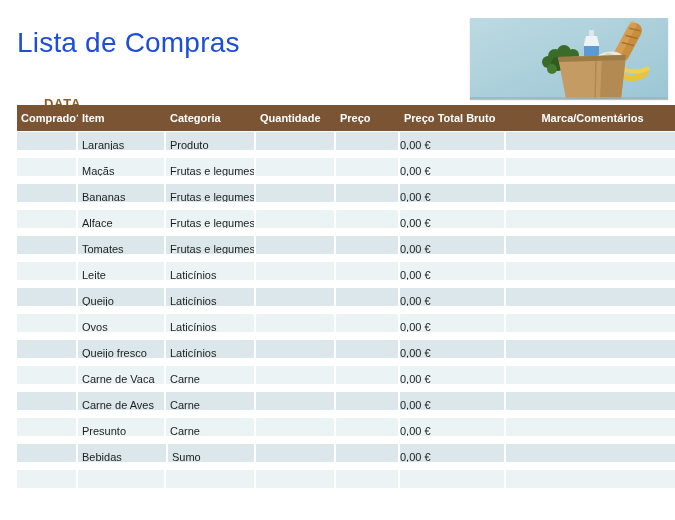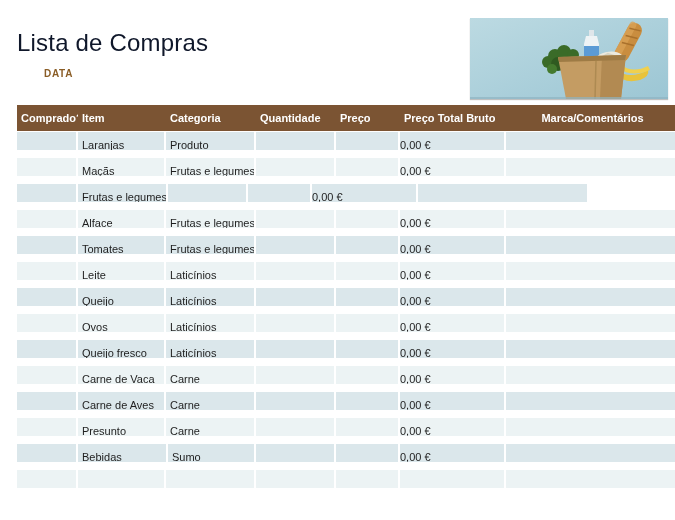--- a/index.html
+++ b/index.html
@@ -3,25 +3,25 @@
 <meta charset="utf-8">
 <style>
   html,body{margin:0;padding:0;}
   body{
     width:675px;height:520px;overflow:hidden;background:#ffffff;
     font-family:"Liberation Sans","DejaVu Sans",sans-serif;position:relative;
   }
   .stage{position:absolute;left:0;top:0;width:675px;height:520px;overflow:hidden;}
 
   .title{
-    position:absolute;left:17px;top:30px;font-size:24px;line-height:26px;
-    color:#0f172a;letter-spacing:0.2px;
+    position:absolute;left:17px;top:30px;font-size:28px;line-height:26px;
+    color:#1d4ed8;letter-spacing:0.2px;
   }
   .data-label{
-    position:absolute;left:44px;top:68px;font-size:10px;font-weight:bold;
+    position:absolute;left:44px;top:96px;font-size:13px;font-weight:bold;
     letter-spacing:0.7px;color:#8a5d26;
   }
   .photo{
     position:absolute;left:470px;top:18px;width:198px;height:81px;
     box-shadow:0 1px 1px rgba(0,0,0,0.25);
   }
   .photo svg{display:block;}
 
   .table{position:absolute;left:17px;top:105px;width:658px;}
   .header{
@@ -135,20 +135,21 @@
           <div class="cell c0"></div>
           <div class="cell c1">Maçãs</div>
           <div class="cell c2">Frutas e legumes</div>
           <div class="cell c3"></div>
           <div class="cell c4"></div>
           <div class="cell c5">0,00 €</div>
           <div class="cell c6"></div>
         </div>
         <div class="row dark">
           <div class="cell c0"></div>
+          <div class="cell c1">Bananas</div>
           <div class="cell c2">Frutas e legumes</div>
           <div class="cell c3"></div>
           <div class="cell c4"></div>
           <div class="cell c5">0,00 €</div>
           <div class="cell c6"></div>
         </div>
         <div class="row light">
           <div class="cell c0"></div>
           <div class="cell c1">Alface</div>
           <div class="cell c2">Frutas e legumes</div>

